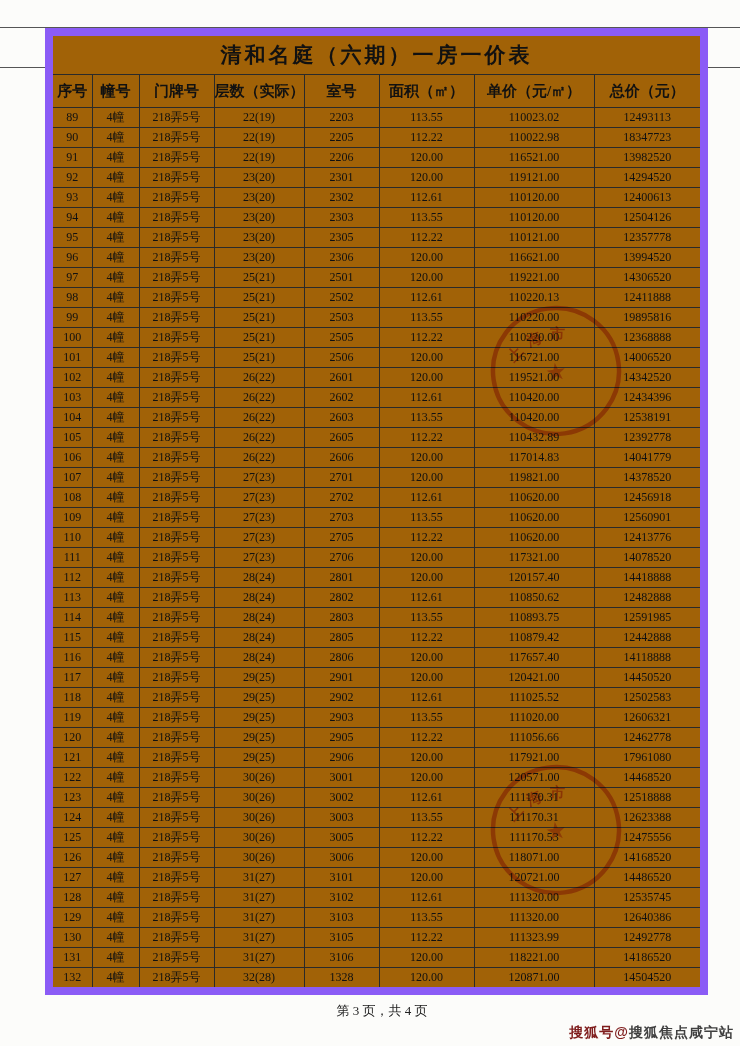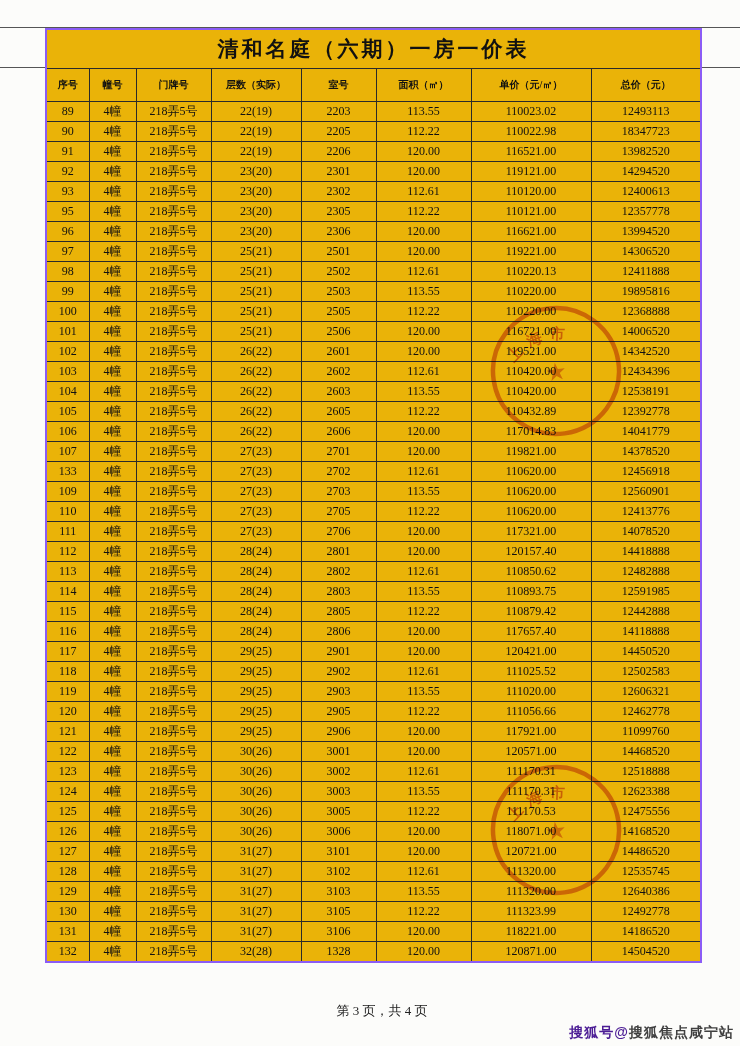--- a/index.html
+++ b/index.html
@@ -9,47 +9,47 @@
     font-family:"Liberation Serif","DejaVu Serif",serif;
     color:#111;
   }
   .page{position:absolute;inset:0;}
   .rule{position:absolute;left:0;right:0;height:1px;background:#555;}
   .rule-top{top:27px;}
   .rule-title{top:67px;}
   table.price-table{
     position:absolute;left:45px;top:28px;width:655px;
     border-collapse:collapse;table-layout:fixed;
-    background:#eab308;
-    border:2px solid #8b5cf6;
+    background:#a16207;
+    border:8px solid #8b5cf6;
   }
   .price-table th,.price-table td{
     border:1px solid #2a2a2a;
     text-align:center;vertical-align:middle;
     padding:0;white-space:nowrap;overflow:hidden;
     font-size:12px;line-height:19px;height:19px;
   }
   .title-row th{
     height:38px;line-height:38px;
     font-size:21px;font-weight:bold;letter-spacing:3px;
   }
   .header-row th{
     height:32px;line-height:32px;
-    font-size:10px;font-weight:bold;font-family:Liberation Serif, serif;
+    font-size:15px;font-weight:bold;font-family:Liberation Serif, serif;
   }
   .page-footer{
     position:absolute;top:1002px;left:12px;width:100%;
     text-align:center;font-size:13px;color:#222;
   }
   .watermark{
     position:absolute;right:6px;bottom:4px;
     font-size:14px;font-weight:bold;letter-spacing:1px;
     font-family:"Liberation Sans","DejaVu Sans",sans-serif;
   }
-  .watermark .wm-prefix{color:#4c1d95;}
+  .watermark .wm-prefix{color:#7f1d1d;}
   .watermark .wm-name{color:#404040;}
   .stamp{
     position:absolute;width:140px;height:140px;
     mix-blend-mode:multiply;transform:rotate(-8deg);
     pointer-events:none;
   }
   .stamp-1{left:486px;top:301px;}
   .stamp-2{left:486px;top:760px;}
   .stamp-ring{fill:none;stroke:#c23b35;stroke-width:4.5;opacity:.55;}
   .stamp-arc-text{font-size:15px;fill:#c23b35;opacity:.6;letter-spacing:7px;font-weight:bold;}
@@ -134,20 +134,30 @@
           <td>93</td>
           <td>4幢</td>
           <td>218弄5号</td>
           <td>23(20)</td>
           <td>2302</td>
           <td>112.61</td>
           <td>110120.00</td>
           <td>12400613</td>
         </tr>
         <tr>
+          <td>94</td>
+          <td>4幢</td>
+          <td>218弄5号</td>
+          <td>23(20)</td>
+          <td>2303</td>
+          <td>113.55</td>
+          <td>110120.00</td>
+          <td>12504126</td>
+        </tr>
+        <tr>
           <td>95</td>
           <td>4幢</td>
           <td>218弄5号</td>
           <td>23(20)</td>
           <td>2305</td>
           <td>112.22</td>
           <td>110121.00</td>
           <td>12357778</td>
         </tr>
         <tr>
@@ -264,21 +274,21 @@
           <td>107</td>
           <td>4幢</td>
           <td>218弄5号</td>
           <td>27(23)</td>
           <td>2701</td>
           <td>120.00</td>
           <td>119821.00</td>
           <td>14378520</td>
         </tr>
         <tr>
-          <td>133</td>
+          <td>108</td>
           <td>4幢</td>
           <td>218弄5号</td>
           <td>27(23)</td>
           <td>2702</td>
           <td>112.61</td>
           <td>110620.00</td>
           <td>12456918</td>
         </tr>
         <tr>
           <td>109</td>
@@ -401,21 +411,21 @@
           <td>12462778</td>
         </tr>
         <tr>
           <td>121</td>
           <td>4幢</td>
           <td>218弄5号</td>
           <td>29(25)</td>
           <td>2906</td>
           <td>120.00</td>
           <td>117921.00</td>
-          <td>11099760</td>
+          <td>17961080</td>
         </tr>
         <tr>
           <td>122</td>
           <td>4幢</td>
           <td>218弄5号</td>
           <td>30(26)</td>
           <td>3001</td>
           <td>120.00</td>
           <td>120571.00</td>
           <td>14468520</td>

